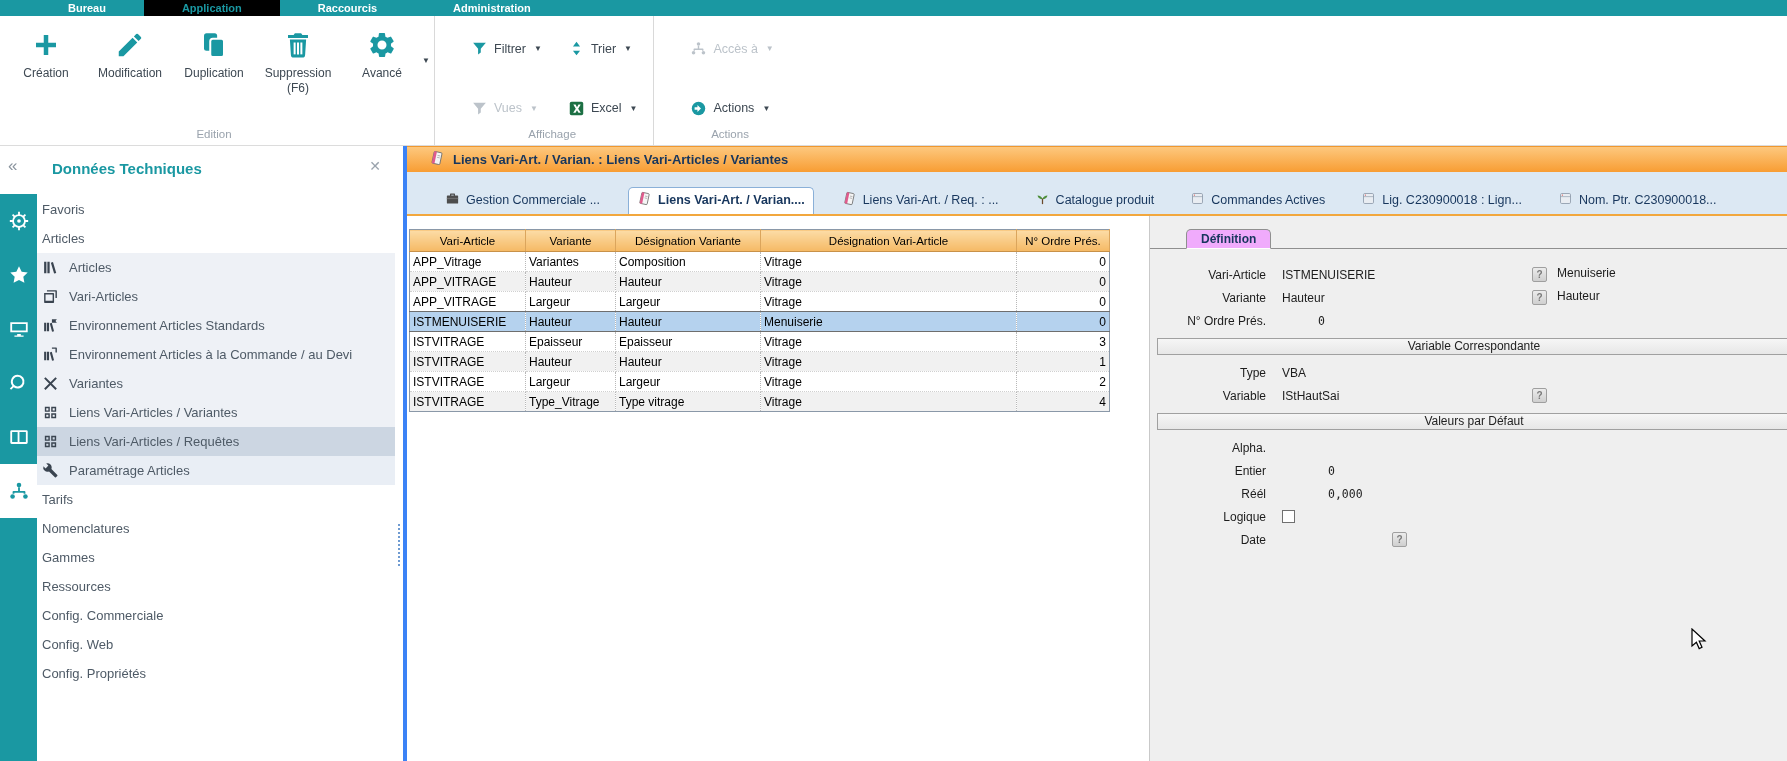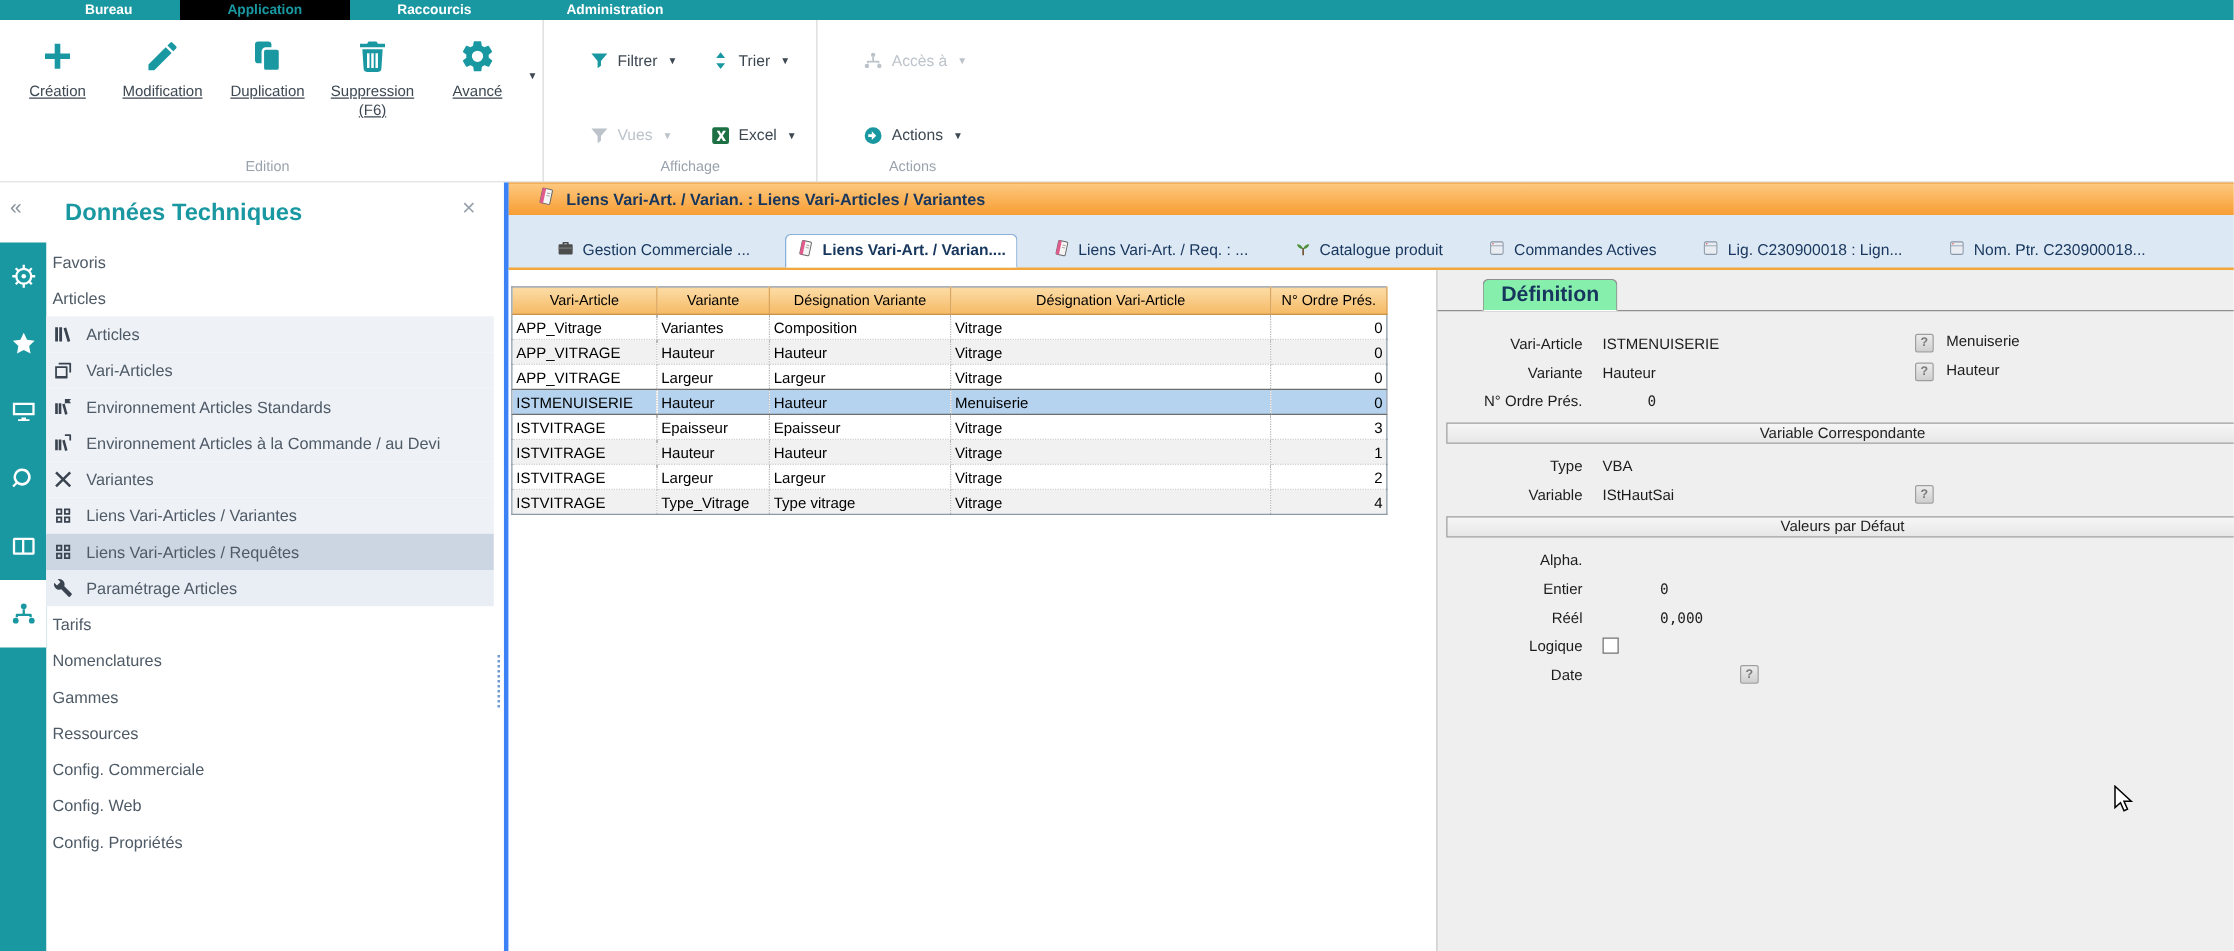--- a/index.html
+++ b/index.html
@@ -15,37 +15,37 @@
   
   .ribbon { height:130px; background:#fff; border-bottom:1px solid #dcdcdc; display:flex; }
   .rgroup { display:flex; flex-direction:column; padding:4px 10px 0 4px; position:relative; }
   .rgroup + .rgroup { border-left:1px solid #d9d9d9;padding-left:26px; }
   .rbtns { flex:1; display:flex; align-items:flex-start; }
   .glabel { text-align:center; color:#9aa3ad; font-size:11.5px; height:20px; line-height:18px; }
   .rbtn-lg { position:relative; width:84px; min-height:86px; padding-top:10px; text-align:center;
     color:#3d4852; font-size:12px; cursor:pointer; }
   .rbtn-lg .ricon svg { width:30px; height:30px; }
   .rbtn-lg .ricon { display:block; height:36px; color:#1a98a2; }
-  .rbtn-lg .rlabel { display:inline-block; line-height:15px; max-width:80px;text-decoration:underline; }
+  .rbtn-lg .rlabel { display:inline-block; line-height:15px; max-width:80px; }
   .rbtn-lg .drop { position:absolute; right:-6px; top:36px; font-size:8px; color:#3d4852; }
   .rgroup.small .rbtns { display:grid; grid-auto-flow:row; grid-template-columns:auto auto;
     column-gap:26px; row-gap:26px; padding:12px 6px 0 10px; align-items:center; }
   .rgroup.small.single .rbtns { grid-template-columns:auto; }
   .rbtn-sm { display:flex; align-items:center; gap:6px; color:#3d4852; font-size:12.5px; cursor:pointer; height:24px; }
   .rbtn-sm .ricon { color:#1a98a2; display:flex; }
   .rbtn-sm .ricon svg { width:17px; height:17px; }
   .rbtn-sm .drop { font-size:8px; color:#3d4852; margin-left:2px; }
   .rbtn-sm.disabled, .rbtn-sm.disabled .ricon, .rbtn-sm.disabled .drop { color:#bcc3ca; cursor:default; }
 
   
   .body { display:flex; height:615px; }
   .sidebar { position:relative; width:403px; background:#fff; flex:none; }
   .sb-header { height:48px; position:relative; }
   .sb-collapse { position:absolute; left:8px; top:10px; font-size:17px; color:#8a949e; cursor:pointer; }
-  .sb-title { position:absolute; left:52px; top:14px; color:#1a98a2; font-weight:bold; font-size:19px; }
+  .sb-title { position:absolute; left:52px; top:14px; color:#1a98a2; font-weight:bold; font-size:15px; }
   .sb-close { position:absolute; right:22px; top:12px; color:#9aa3ad; font-size:14px; cursor:pointer; }
   .rail { position:absolute; left:0; top:48px; bottom:0; width:37px; background:#1a98a2; }
   .rail-item { width:37px; height:54px; display:flex; align-items:center; justify-content:center; color:#fff; cursor:pointer; }
   .rail-item svg { width:22px; height:22px; }
   .rail-item.active { background:#fff; color:#1a98a2; }
   .sb-list { position:absolute; left:37px; top:49px; right:8px; }
   .sb-item { height:29px; display:flex; align-items:center; font-size:13px; color:#4e5a66; cursor:pointer; padding-left:5px; }
   .sb-item .sicon { width:20px; height:17px; margin-right:7px; color:#3a4450; display:flex; }
   .sb-item .sicon svg { width:17px; height:17px; }
   .sb-item.group { background:#eef1f6; }
@@ -76,22 +76,22 @@
     border-right:1px solid #dba55c; border-bottom:1px solid #c89148; padding:0 3px; text-align:center; cursor:pointer; }
   table.grid td { height:20px; padding:0 3px; border-right:1px dotted #b8b8b8; border-bottom:1px dotted #d0d0d0;
     white-space:nowrap; overflow:hidden; cursor:default; }
   table.grid td.num { text-align:right; }
   table.grid tr:nth-child(even) td { background:#f1f1f1; }
   table.grid tr.selected td { background:#b5d2ee !important; border-top:1px solid #6e6e6e; border-bottom:1px solid #6e6e6e; }
 
   
   .def-panel { flex:1; background:#efefef; border-left:1px solid #c9c9c9; padding-top:13px; position:relative; font-size:12px; color:#1c1c1c; }
   .def-tabline { height:20px; border-bottom:1px solid #8f8f8f; position:relative; margin:0 0 0 0; }
-  .def-tab { position:absolute; left:36px; bottom:-1px; background:#86efac; border:1px solid #8f8f8f; border-bottom:1px solid #fff;
-    border-radius:5px 5px 0 0; padding:2px 14px; font-weight:bold; color:#17365d; font-size:17px; cursor:pointer; }
+  .def-tab { position:absolute; left:36px; bottom:-1px; background:#f0abfc; border:1px solid #8f8f8f; border-bottom:1px solid #fff;
+    border-radius:5px 5px 0 0; padding:2px 14px; font-weight:bold; color:#17365d; font-size:12px; cursor:pointer; }
   .def-fields { padding-top:14px; }
   .frow { position:relative; height:23px; display:flex; align-items:center; }
   .flabel { width:116px; text-align:right; flex:none; }
   .fvalue { margin-left:16px; }
   .fvalue.mono { font-family:"DejaVu Sans Mono", monospace; font-size:11.5px; margin-left:62px; color:#222; }
   .fvalue.num0 { margin-left:52px; }
   .helpbtn { position:absolute; left:382px; top:4px; width:15px; height:15px; background:linear-gradient(#ececec,#cfcfcf);
     border:1px solid #9f9f9f; border-radius:2px; color:#7a7a7a; font-size:10px; font-weight:bold; text-align:center; line-height:13px; cursor:default; }
   .helpbtn.inline { left:242px; }
   .fdesc { position:absolute; left:407px; top:3px; }

